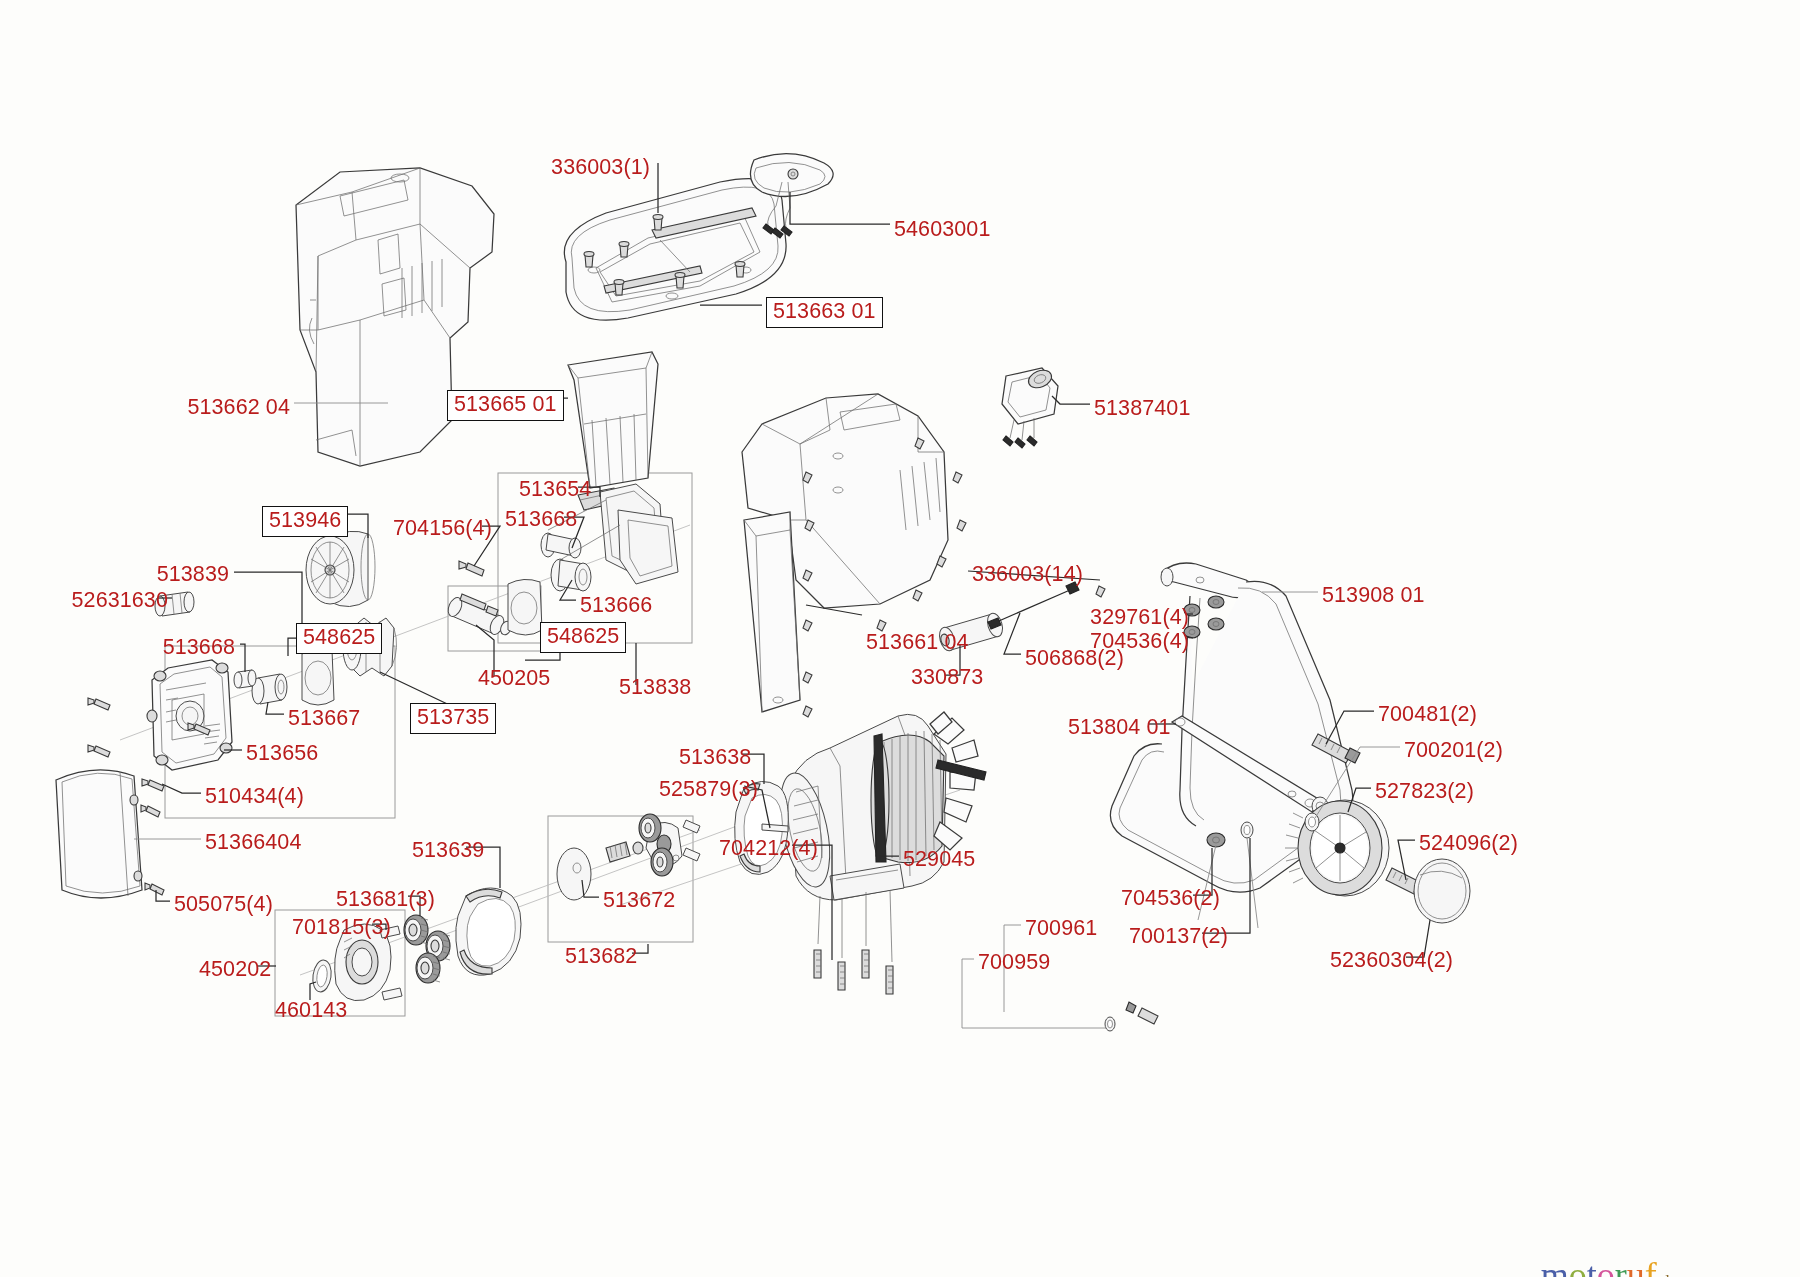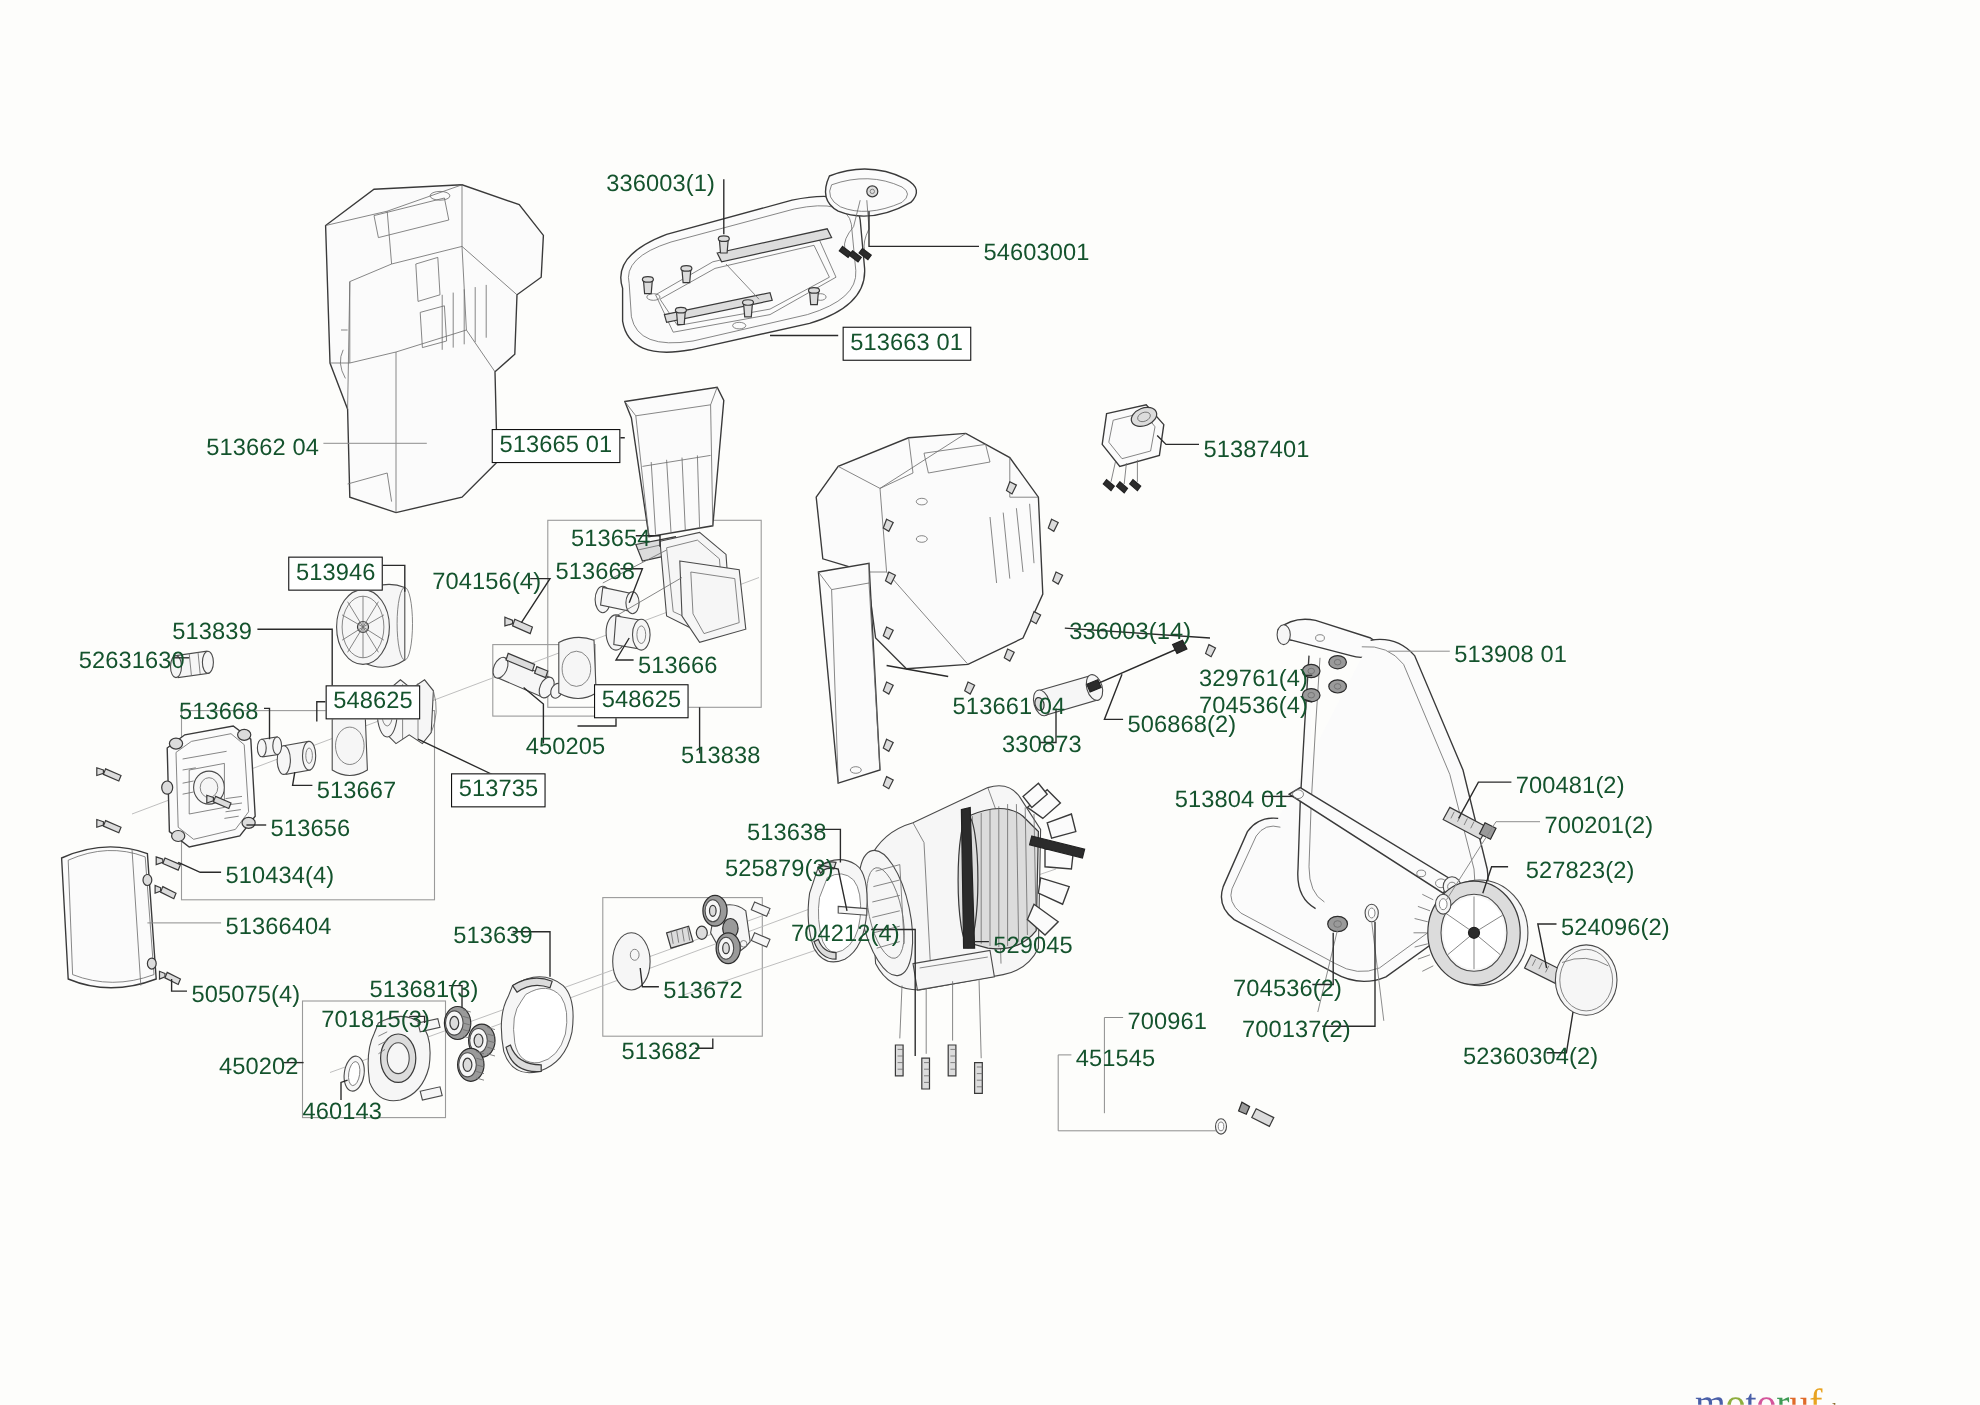--- a/index.html
+++ b/index.html
@@ -9,21 +9,21 @@
     width:1800px;height:1277px;
     position:relative;overflow:hidden;
     background:#fdfdfb;
   }
   #sheet{position:absolute;inset:0;width:1800px;height:1277px;}
   svg.art{position:absolute;left:0;top:0;width:1800px;height:1277px;pointer-events:none;}
 
   .lbl{
     position:absolute;
     font-size:21.5px;
-    color:#14532d;
+    color:#b91c1c;
     white-space:nowrap;
     letter-spacing:0.1px;
     line-height:1;
     font-family:"Liberation Sans", sans-serif;
   }
   .lbl.boxed{
     border:1.6px solid #111;
     box-shadow:0 0 0 1.6px #fff inset;
     padding:3px 6px 4px 6px;
     background:#fff;
@@ -745,35 +745,35 @@
       <div class="lbl" style="left: 619px; top: 677px;">513838</div>
       <div class="lbl" style="left: 911px; top: 667px;">330873</div>
       <div class="lbl boxed" style="left: 410px; top: 703px;">513735</div>
       <div class="lbl" style="left: 1068px; top: 717px;">513804 01</div>
       <div class="lbl" style="left: 1378px; top: 704px;">700481(2)</div>
       <div class="lbl" style="left: 246px; top: 743px; text-align: right;">513656</div>
       <div class="lbl" style="left: 1404px; top: 740px;">700201(2)</div>
       <div class="lbl" style="left: 679px; top: 747px;">513638</div>
       <div class="lbl" style="left: 659px; top: 779px;">525879(3)</div>
       <div class="lbl" style="left: 205px; top: 786px;">510434(4)</div>
-      <div class="lbl" style="left: 1375px; top: 781px; margin-left: 12px;">527823(2)</div>
+      <div class="lbl" style="left: 1375px; top: 781px;">527823(2)</div>
       <div class="lbl" style="left: 205px; top: 832px;">51366404</div>
       <div class="lbl" style="left: 1419px; top: 833px;">524096(2)</div>
       <div class="lbl" style="left: 412px; top: 840px;">513639</div>
       <div class="lbl" style="left: 603px; top: 890px;">513672</div>
       <div class="lbl" style="left: 719px; top: 838px;">704212(4)</div>
       <div class="lbl" style="left: 903px; top: 849px;">529045</div>
       <div class="lbl" style="left: 336px; top: 889px;">513681(3)</div>
       <div class="lbl" style="left: 1121px; top: 888px;">704536(2)</div>
       <div class="lbl" style="left: 174px; top: 894px;">505075(4)</div>
       <div class="lbl" style="left: 292px; top: 917px;">701815(3)</div>
       <div class="lbl" style="left: 1025px; top: 918px;">700961</div>
       <div class="lbl" style="left: 1129px; top: 926px;">700137(2)</div>
       <div class="lbl" style="left: 565px; top: 946px;">513682</div>
       <div class="lbl" style="left: 199px; top: 959px;">450202</div>
-      <div class="lbl" style="left: 978px; top: 952px;">451545</div>
+      <div class="lbl" style="left: 978px; top: 952px;">700959</div>
       <div class="lbl" style="left: 1330px; top: 950px;">52360304(2)</div>
       <div class="lbl" style="left: 275px; top: 1000px;">460143</div>
     </div>
 
   <div id="logo"><span style="color: rgb(74, 95, 168);">m</span><span style="color: rgb(143, 174, 63);">o</span><span style="color: rgb(74, 95, 168);">t</span><span style="color: rgb(212, 86, 155);">o</span><span style="color: rgb(63, 155, 85);">r</span><span style="color: rgb(224, 106, 42);">u</span><span style="color: rgb(232, 163, 33);">f</span><span class="s" style="color: rgb(138, 106, 42);">.de</span></div>
 
 </div>
 
 </body></html>

